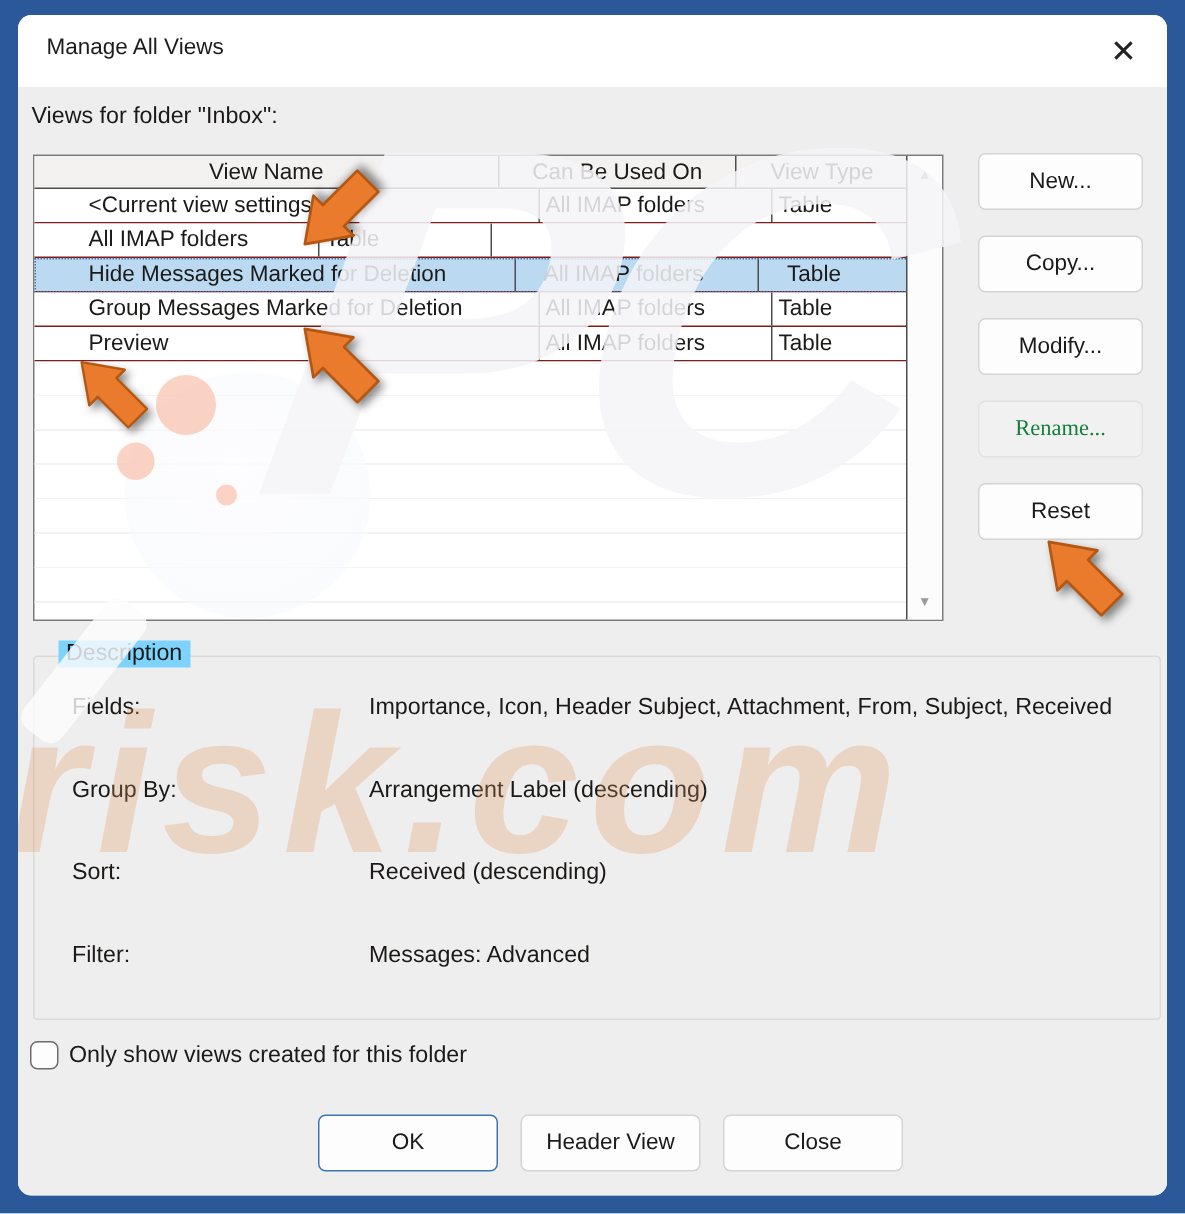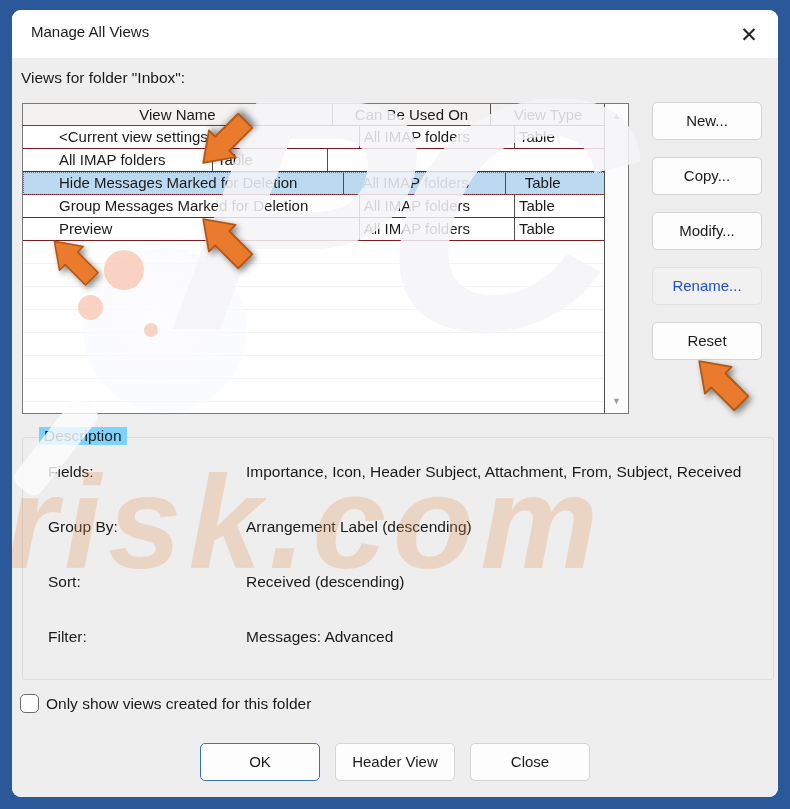--- a/index.html
+++ b/index.html
@@ -36,21 +36,21 @@
   .lv-scroll { position:absolute; right:0; top:0; width:24px; height:100%;
                background:#fcfcfc; border-left:1px solid #4d4d4d; }
   .lv-scroll .tri { position:absolute; left:0; width:100%; text-align:center;
                     font-size:9px; color:#9b9b9b; }
   .tri.up { top:7px; } .tri.down { bottom:7px; }
 
   
   .btn { position:absolute; width:110px; height:38px; background:#fdfdfd;
          border:1px solid #d4d4d4; border-radius:5px; font-size:15px; color:#1a1a1a;
          text-align:center; line-height:36px; cursor:default; }
-  .btn.disabled { background:#f2f1f1; border-color:#e3e2e2; color:#1d4ed8; }
+  .btn.disabled { background:#f2f1f1; border-color:#e3e2e2; color:#15803d;font-family:Liberation Serif, serif; }
   #btn-new    { left:640px; top:44px; }
   #btn-copy   { left:640px; top:99px; }
   #btn-modify { left:640px; top:154px; }
   #btn-rename { left:640px; top:209px; }
   #btn-reset  { left:640px; top:264px; }
 
   
   .groupbox { position:absolute; left:10px; top:379px; width:752px; height:243px;
               border:1px solid #dcdbda; border-radius:3px; }
   .legend { position:absolute; left:16px; top:-11px; background:#7dd3fc; padding:0 5px;
@@ -59,21 +59,21 @@
   .desc-value { position:absolute; left:223px; right:-2px; font-size:15.5px;
                 white-space:nowrap; overflow:hidden; }
   .dr0{top:25px;} .dr1{top:80px;} .dr2{top:135px;} .dr3{top:190px;}
 
   
   .checkbox { position:absolute; left:8px; top:636px; width:19px; height:19px;
               border:1px solid #6e6d6c; border-radius:5px; background:#fdfdfd; }
   .checkbox-label { position:absolute; left:34px; top:637px; font-size:15.5px; }
   .foot-btn { position:absolute; top:685px; width:120px; height:38px; background:#fdfdfd;
               border:1px solid #d4d4d4; border-radius:5px; font-size:15px; color:#1a1a1a;
-              text-align:center; line-height:36px; cursor:default; }
+              text-align:center; line-height:36px; cursor:default;margin-left:12px; }
   #btn-ok    { left:188px; border-color:#3a76b5; }
   #btn-apply { left:323px; }
   #btn-close2{ left:458px; }
 
   
   .watermark { position:absolute; inset:0; z-index:3; pointer-events:none; overflow:hidden; }
   .wm-pc { position:absolute; left:175px; top:40px; font-size:330px; font-style:italic;
            font-weight:bold; color:rgba(244,244,248,0.85); transform:skewX(-10deg);
            letter-spacing:-18px; line-height:1; }
   .wm-risk { position:absolute; left:-6px; top:440px; font-size:132px; font-style:italic;

